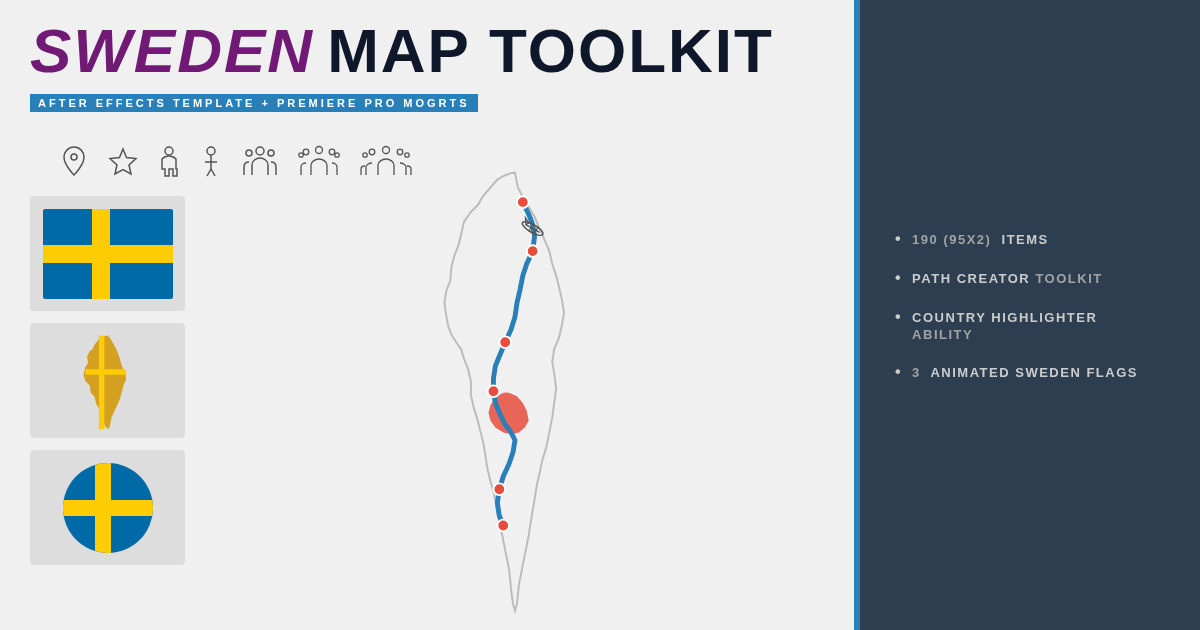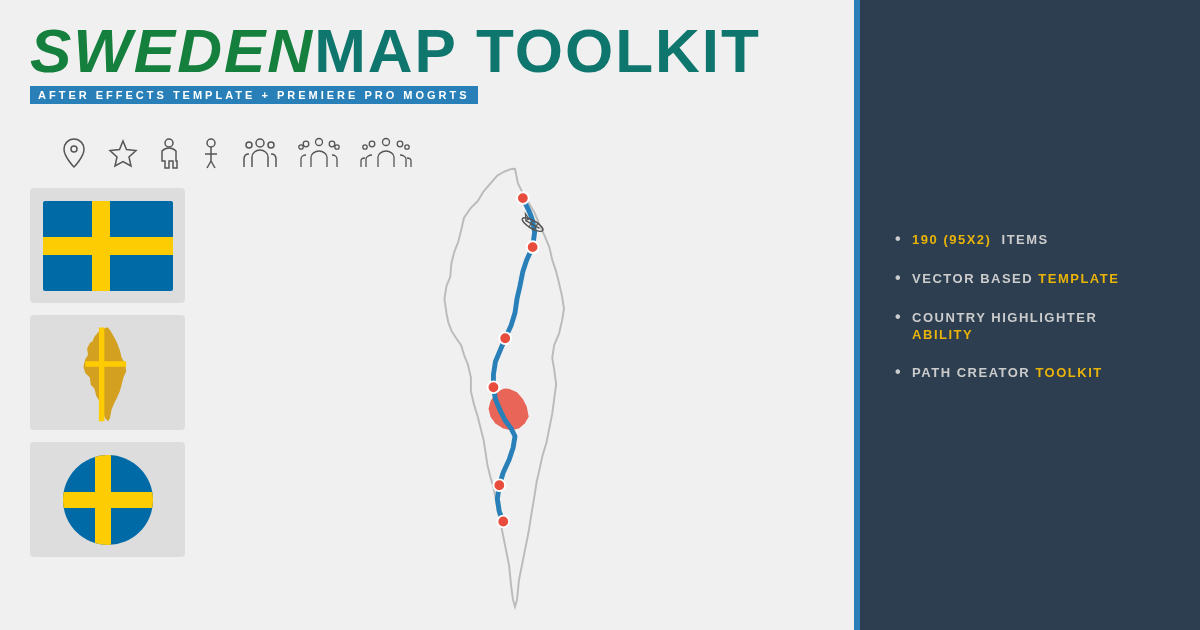--- a/index.html
+++ b/index.html
@@ -36,44 +36,44 @@
 
     .title-main {
       display: flex;
       align-items: baseline;
       line-height: 1;
     }
 
     .title-sweden {
       font-size: 62px;
       font-weight: 900;
-      color: #15803d;
+      color: #701a75;
       letter-spacing: 2px;
       text-transform: uppercase;
       font-style: italic;
     }
 
     .title-map-toolkit {
       font-size: 62px;
       font-weight: 900;
-      color: #0f766e;
+      color: #0f172a;
       letter-spacing: 2px;
       text-transform: uppercase;
-      margin-left: 0;
+      margin-left: 13px;
     }
 
     .subtitle {
       background: #2980b9;
       color: white;
       font-size: 11px;
       font-weight: 700;
       letter-spacing: 3px;
       padding: 3px 8px;
       display: inline-block;
-      margin-top: 4px;
+      margin-top: 12px;
     }
 
     .icons-row {
       display: flex;
       align-items: center;
       gap: 20px;
       margin: 18px 0 15px 30px;
     }
 
     .content-area {
@@ -186,21 +186,21 @@
 
     .feature-item::before {
       content: '•';
       color: #ccc;
       margin-right: 10px;
       font-size: 16px;
       flex-shrink: 0;
     }
 
     .feature-accent {
-      color: #eab308;
+      color: #a3a3a3;
       margin-right: 5px;
     }
 
     .feature-accent-blue {
       color: #3498db;
       margin-right: 5px;
     }
 
     .blue-bar {
       width: 6px;
@@ -355,27 +355,27 @@
 
 <div class="right-panel">
   <ul class="feature-list">
     <li class="feature-item">
       <span>
         <span class="feature-accent">190 (95x2)</span> ITEMS
       </span>
     </li>
     <li class="feature-item">
       <span>
-        VECTOR BASED <span class="feature-accent">TEMPLATE</span>
+        PATH CREATOR <span class="feature-accent">TOOLKIT</span>
       </span>
     </li>
     <li class="feature-item">
       <span>
         COUNTRY HIGHLIGHTER <span class="feature-accent">ABILITY</span>
       </span>
     </li>
     <li class="feature-item">
       <span>
-        PATH CREATOR <span class="feature-accent">TOOLKIT</span>
+        <span class="feature-accent">3</span> ANIMATED SWEDEN FLAGS
       </span>
     </li>
   </ul>
 </div>
 
 </body></html>

